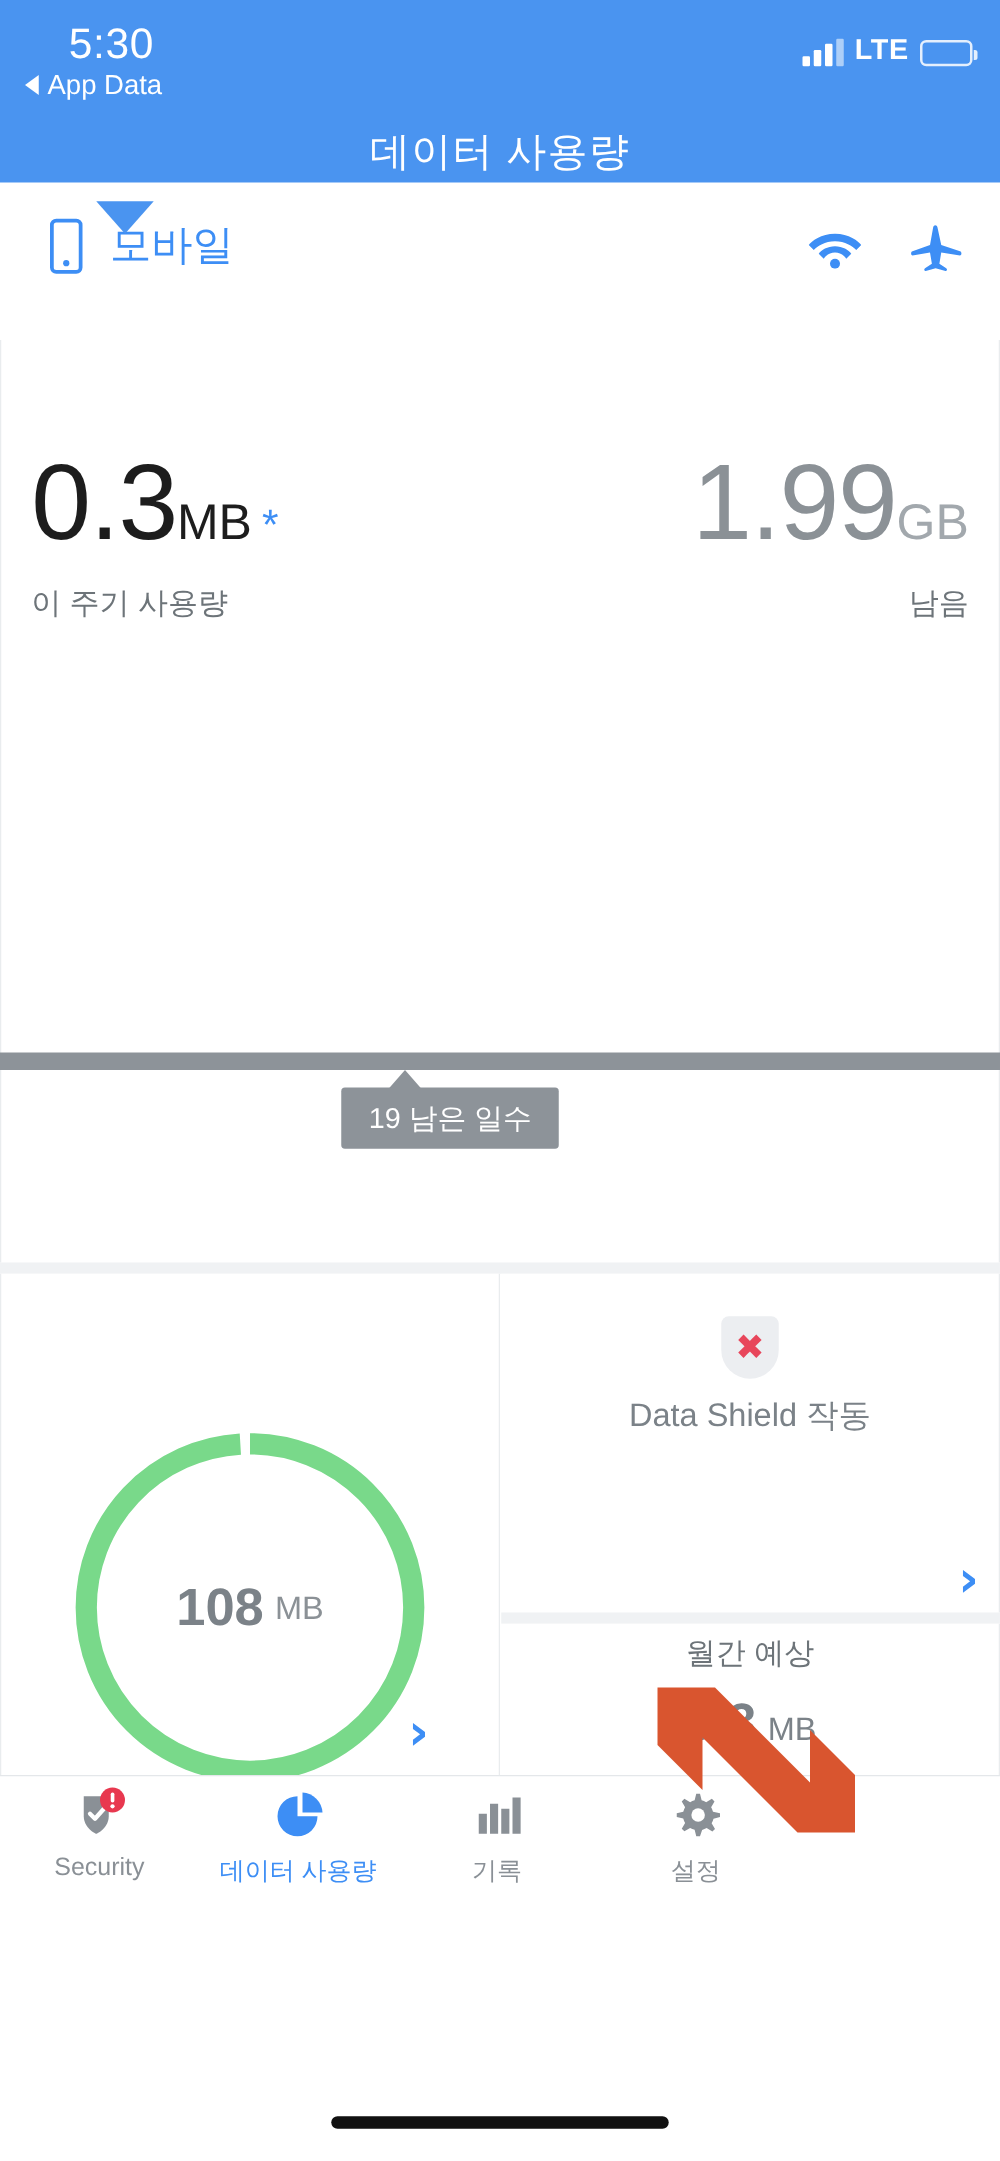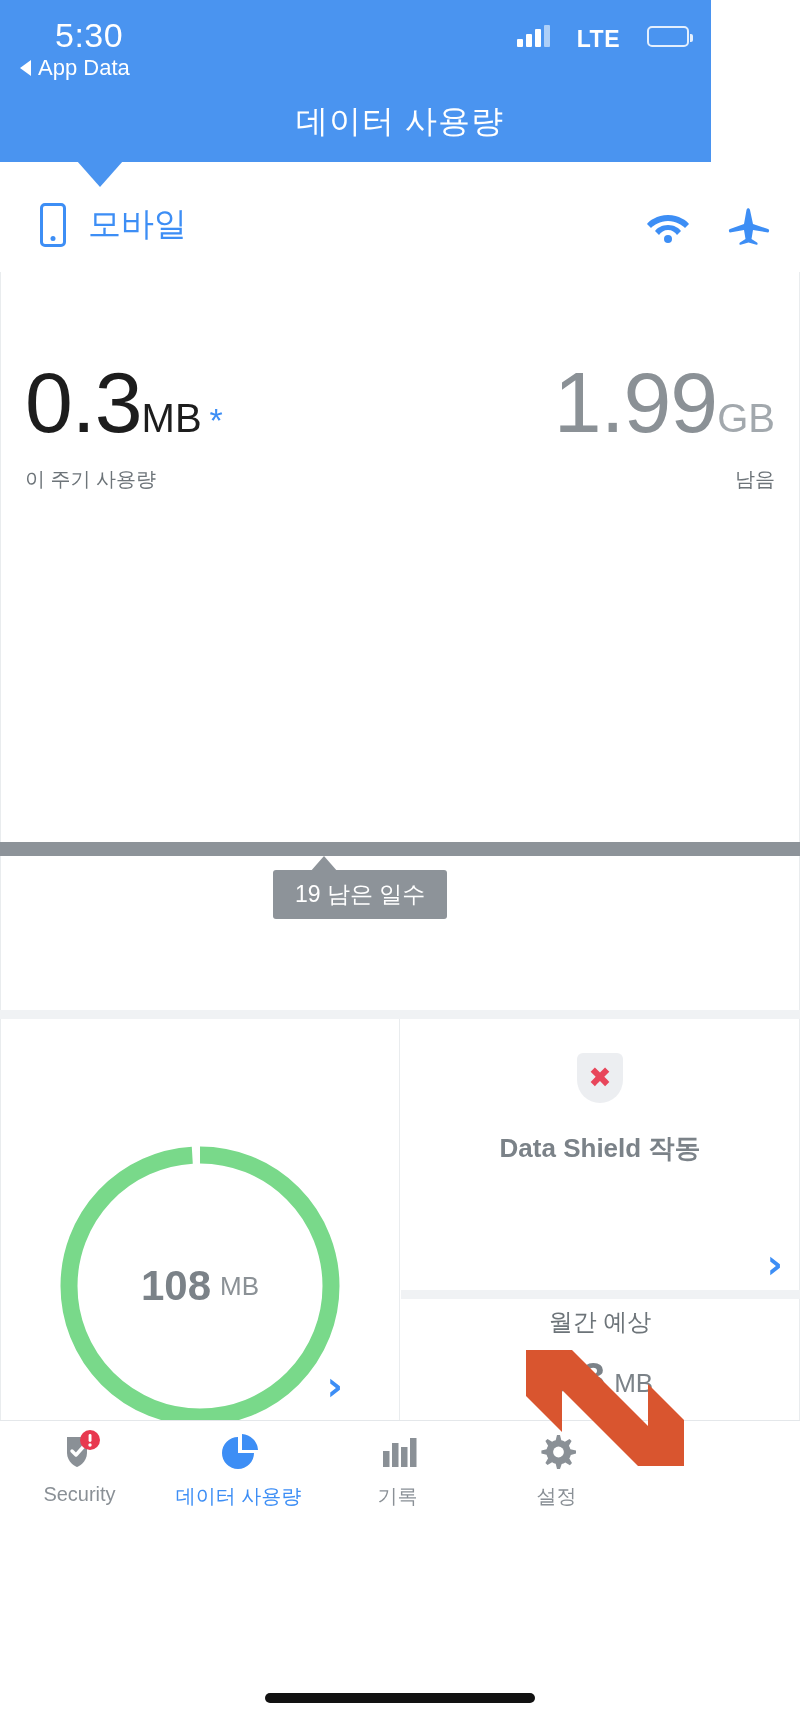--- a/index.html
+++ b/index.html
@@ -6,41 +6,41 @@
   html,body { width:800px; height:1729px; }
   body {
     font-family:"Liberation Sans","DejaVu Sans",sans-serif;
     background:#ffffff;
     overflow:hidden;
     position:relative;
   }
 
   
   .header {
-    position:absolute; left:0; top:0; width:711px; height:162px;
+    position:absolute; left:0; top:0; width:800px; height:162px;
     background:#4a94f0;
   }
   .status-time {
     position:absolute; left:55px; top:16px;
     color:#ffffff; font-size:34px; font-weight:500; letter-spacing:0.5px;
   }
   .back-link {
     position:absolute; left:20px; top:55px;
     color:#ffffff; font-size:22px; font-weight:400;
     display:flex; align-items:center; gap:7px;
   }
   .back-tri {
     width:0;height:0;
     border-top:8px solid transparent;
     border-bottom:8px solid transparent;
     border-right:11px solid #ffffff;
   }
   .status-right {
     position:absolute; right:22px; top:26px;
-    display:flex; align-items:flex-start; gap:27px;
+    display:flex; align-items:flex-end; gap:9px;
   }
   .signal { display:flex; align-items:flex-end; gap:3px; height:21px; }
   .signal i { display:block; width:6px; background:#ffffff; border-radius:1px; }
   .signal i:nth-child(1){height:8px;}
   .signal i:nth-child(2){height:13px;}
   .signal i:nth-child(3){height:18px;}
   .signal i:nth-child(4){height:22px;opacity:.55;}
   .lte { color:#fff; font-size:23px; font-weight:600; letter-spacing:0.5px; }
   .battery {
     width:42px;height:21px;border:2px solid rgba(255,255,255,.85);
@@ -61,21 +61,21 @@
     position:absolute; left:77px; top:161px;
     width:0;height:0;
     border-left:23px solid transparent;
     border-right:23px solid transparent;
     border-top:26px solid #4a94f0;
     z-index:5;
   }
 
   
   .seg-row {
-    position:absolute; left:0; top:174px; width:800px; height:110px;
+    position:absolute; left:0; top:146px; width:800px; height:110px;
     background:#ffffff; border-bottom:1px solid #ffffff;
   }
   .seg-left {
     position:absolute; left:40px; top:28px;
     display:flex; align-items:center; gap:22px;
   }
   .phone-icon {
     width:26px;height:44px;border:3px solid #3d8ef5;border-radius:5px;
     position:relative;
   }
@@ -94,21 +94,21 @@
     position:absolute; left:0; top:272px; width:800px; height:572px;
     background:#ffffff; border-left:1px solid #e9ecee; border-right:1px solid #e9ecee;
   }
   .usage-left { position:absolute; left:24px; top:90px; }
   .usage-right { position:absolute; right:24px; top:90px; text-align:right; }
   .big-num { font-size:86px; font-weight:300; color:#1d1d1d; line-height:0.95; letter-spacing:-1px; }
   .big-num .unit { font-size:40px; font-weight:400; letter-spacing:0; }
   .big-num .star { color:#3d8ef5; font-size:34px; margin-left:8px; }
   .big-num.muted { color:#8b9196; }
   .big-num.muted .unit { color:#a2a8ad; }
-  .sub-label { font-size:20px; color:#6d7479; margin-top:22px; font-weight:400; }
+  .sub-label { font-size:24px; color:#6d7479; margin-top:22px; font-weight:400; }
 
   
   .progress-bar {
     position:absolute; left:0; top:842px; width:800px; height:14px;
     background:#8d9399;
   }
   .progress-fill { height:100%; background:#8d9399; }
 
   .tooltip-wrap { position:absolute; left:0; top:856px; width:800px; }
   .tooltip {
@@ -177,21 +177,21 @@
 
   .shield-badge {
     width:46px;height:50px;margin:0 auto;
     background:#eceef1;
     border-radius:6px 6px 23px 23px;
     display:flex;align-items:center;justify-content:center;
     margin-top:34px;
   }
   .shield-x { color:#e8465b; font-size:28px; font-weight:700; line-height:1; }
   .shield-label {
-    text-align:center; font-size:26px; color:#7b8288; font-weight:700; margin-top:28px;
+    text-align:center; font-size:26px; color:#7b8288; font-weight:400; margin-top:12px;
   }
   .forecast-title { text-align:center; font-size:24px; color:#6d7479; padding-top:7px; }
   .forecast-value {
     text-align:center; margin-top:16px; font-size:42px; color:#7b8288; font-weight:700;
   }
   .forecast-value .u { font-size:26px; font-weight:400; margin-left:9px; }
 
   
   .arrow-anno { position:absolute; left:520px; top:1348px; width:170px; height:120px; z-index:20; }
 

